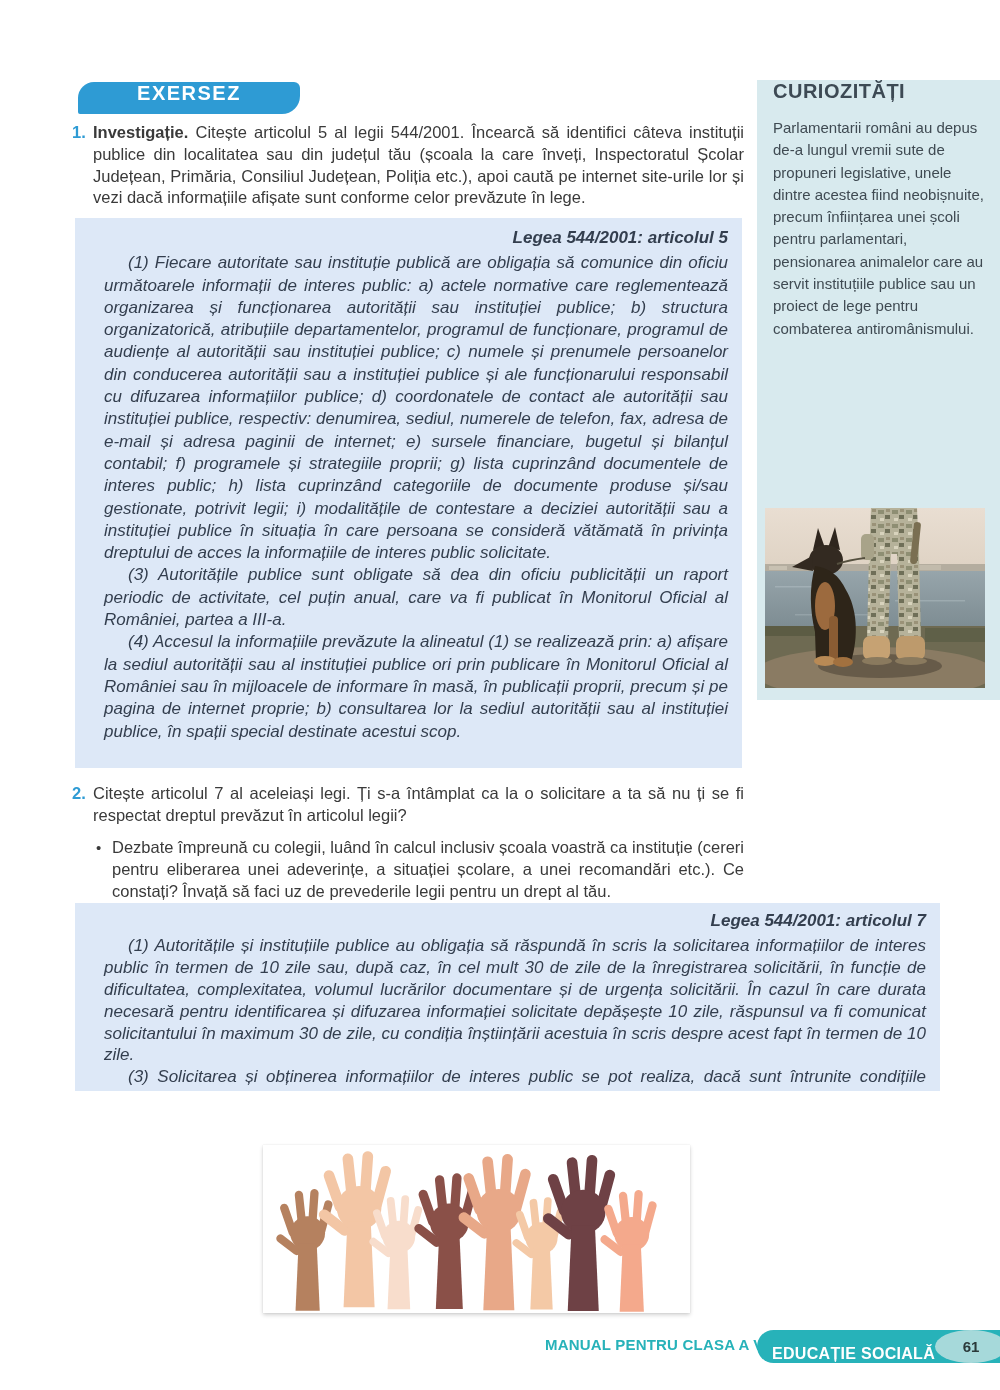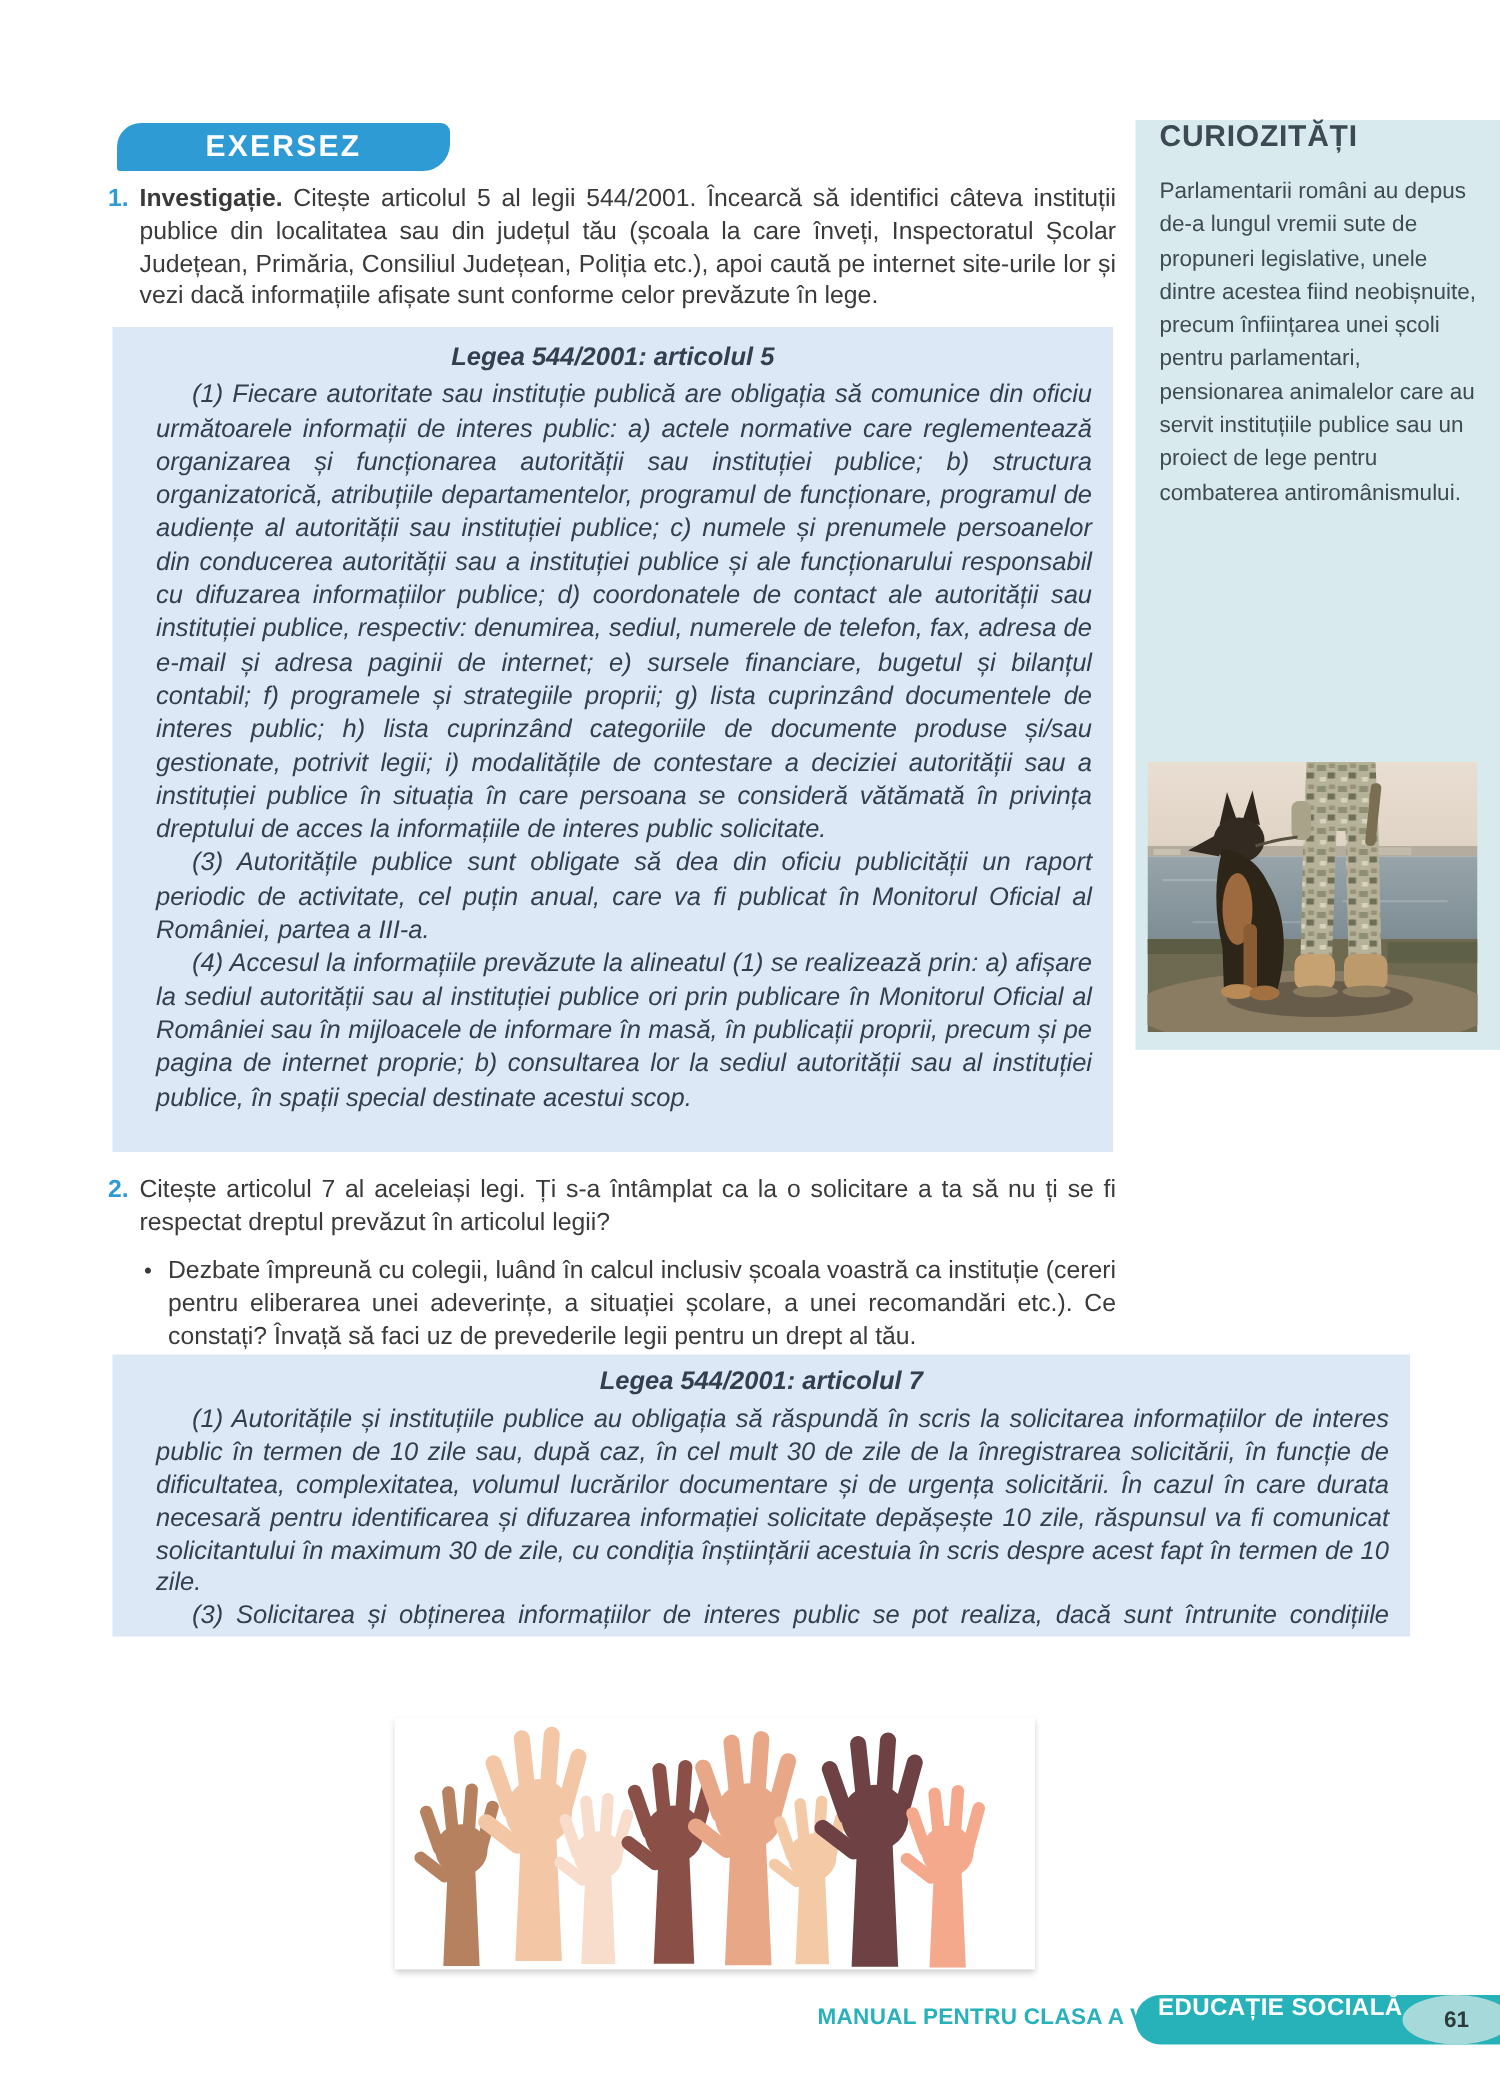--- a/index.html
+++ b/index.html
@@ -8,42 +8,42 @@
     width:1000px; height:1390px; position:relative; overflow:hidden;
     font-family:"Liberation Sans", sans-serif; color:#3a3a3a;
   }
   .abs { position:absolute; }
 
   
   .exersez {
     left:78px; top:82px; width:222px; height:32px;
     background:#2e9bd4; color:#fff;
     border-radius:16px 6px 18px 2px;
-    display:flex; align-items:center; justify-content:center;
+    display:flex; align-items:flex-start; justify-content:center;
     font-size:20px; font-weight:bold; letter-spacing:1.5px;
   }
 
   
   .exercise { display:flex; font-size:16.5px; line-height:21.8px; text-align:justify; }
   .exercise .num { color:#2e9bd4; font-weight:bold; width:21px; flex:none; }
   .exercise .txt { flex:1; }
   .ex1 { left:72px; top:122px; width:672px; }
   .ex2 { left:72px; top:783px; width:672px; }
   .bullet-item { left:96px; top:837px; width:648px; display:flex; font-size:16.5px; line-height:21.8px; }
   .bullet-item .dot { width:16px; flex:none; font-size:15px; }
   .bullet-item .txt { flex:1; text-align:justify; }
 
   
   .lawbox {
     background:#dde8f7; color:#333e4e;
     font-style:italic; text-align:justify;
     padding:9px 14px 8px 14px;
     overflow:hidden;
   }
-  .lawbox .law-title { text-align:center; font-weight:bold; font-style:italic; margin-bottom:3px; }
+  .lawbox .law-title { text-align:right; font-weight:bold; font-style:italic; margin-bottom:3px; }
   .lawbox p { text-indent:24px;margin-left:15px; }
   .lawbox1 { left:75px; top:218px; width:667px; height:550px; font-size:17px; line-height:22.3px; }
   .lawbox1 .law-title { font-size:17px; }
   .lawbox2 { left:75px; top:903px; width:865px; height:188px; font-size:17px; line-height:21.9px; padding-top:7px; }
 
   
   .sidebar {
     left:757px; top:80px; width:243px; height:620px;
     background:#d8eaee; padding:0 14px 0 16px;
   }
@@ -63,21 +63,21 @@
 
   
   .footer-manual {
     top:1336px; left:545px; width:200px;
     color:#27b2b9; font-weight:bold; font-size:15px; text-align:right;
     letter-spacing:0.2px; white-space:nowrap;
   }
   .footer-badge {
     top:1330px; left:757px; width:243px; height:33px;
     background:#27b2b9; border-radius:17px 0 0 17px;
-    display:flex; align-items:flex-start;
+    display:flex; align-items:flex-end;
   }
   .footer-badge .subject {
     color:#fff; font-weight:bold; font-size:16px; letter-spacing:0.3px;
     padding-left:15px; flex:1; white-space:nowrap;
   }
   .footer-badge .pagenum {
     width:72px; height:33px; background:#a6d9da; border-radius:50%;
     display:flex; align-items:center; justify-content:center;
     color:#2b3a3a; font-weight:bold; font-size:15px;
     margin-right:34px; flex:none;

